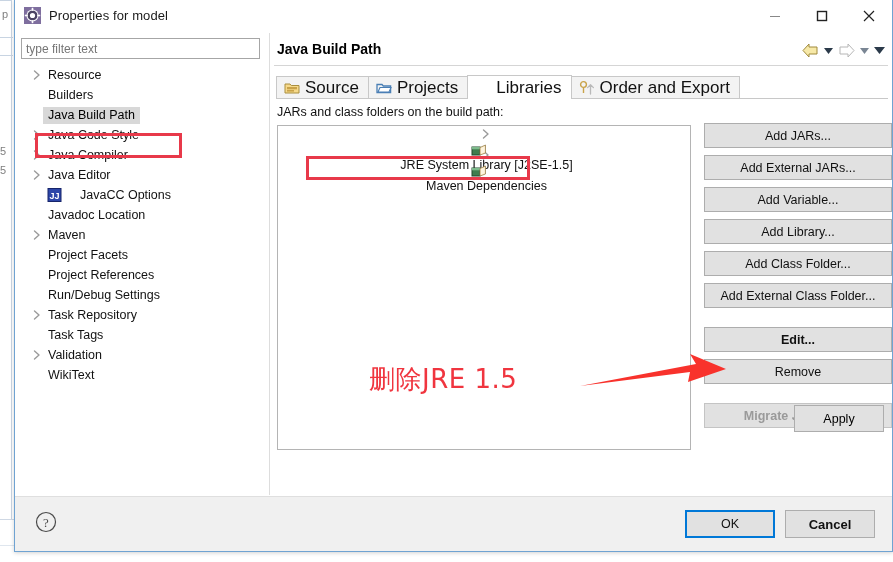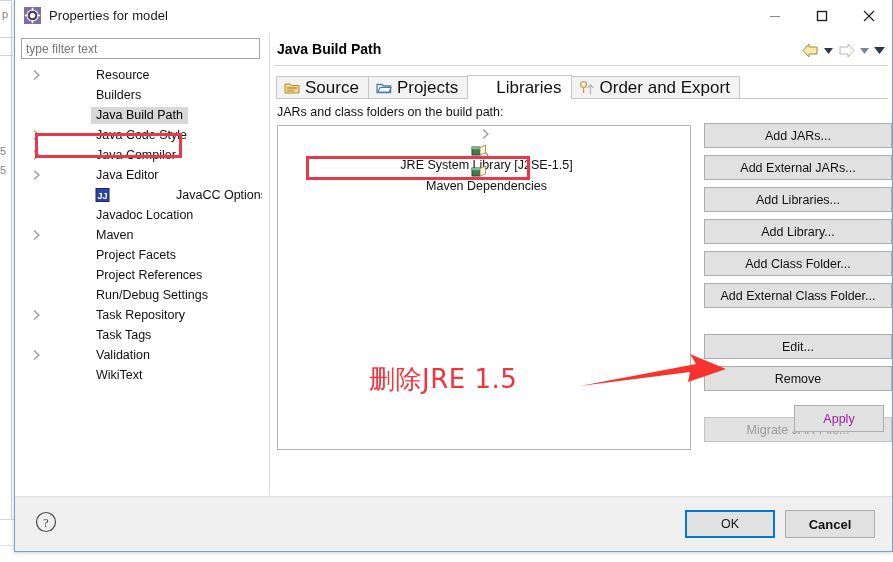--- a/index.html
+++ b/index.html
@@ -89,21 +89,20 @@
     overflow: hidden;
   }
   .tree-item {
     height: 20px;
     display: flex; align-items: center;
     position: relative;
     padding-left: 10px;
     font-size: 12.5px;
     color: #111;
     white-space: nowrap;
-    gap: 48px;
   }
   .tw {
     width: 16px; height: 16px; flex: none;
     display: flex; align-items: center; justify-content: center;
     margin-right: 2px;
   }
   .tw svg { display: block; }
   .t-icon { width: 16px; height: 16px; flex: none; margin-right: 16px; position: relative; }
   .t-label { padding-left: 1px; }
   .tree-item.selected .t-label {
@@ -215,29 +214,29 @@
     border: 1px solid #adadad;
     background: #e1e1e1;
     font-size: 12.5px;
     color: #111;
     display: flex; align-items: center; justify-content: center;
     margin-bottom: 7px;
     font-family: "Liberation Sans", sans-serif;
     user-select: none;
   }
   .btn.disabled { color: #9a9a9a; background: #e1e1e1; border-color: #c4c4c4; }
-  .btn.gap { margin-top: 26px; }
+  .btn.gap { margin-top: 19px; font-weight: bold; }
 
   
   #apply-btn {
     position: absolute; right: 4px; top: 372px;
     width: 90px; height: 27px;
     border: 1px solid #adadad;
     background: #e1e1e1;
-    font-size: 12.5px; color: #a21caf;
+    font-size: 12.5px; color: #000000;
     display: flex; align-items: center; justify-content: center;
   }
 
   
   #bottombar {
     position: absolute; left: 0; right: 0; bottom: 0;
     height: 55px;
     background: #f0f0f0;
     border-top: 1px solid #dfdfdf;
   }
@@ -535,21 +534,21 @@
                 <path d="M9.8 12 L9.8 6 L13.7 4.2 L13.7 10.3 Z" fill="#fdf4df"></path>
               </svg></span>
             <span>Maven Dependencies</span>
           </div>
         </div>
       <div class="anno-box" style="left:32px; top:123px; width:224px; height:24px;"></div>
 
       <div id="sidebtns">
           <div class="btn">Add JARs...</div>
           <div class="btn">Add External JARs...</div>
-          <div class="btn">Add Libraries...</div>
+          <div class="btn">Add Variable...</div>
           <div class="btn">Add Library...</div>
           <div class="btn">Add Class Folder...</div>
           <div class="btn">Add External Class Folder...</div>
           <div class="btn gap">Edit...</div>
           <div class="btn">Remove</div>
           <div class="btn disabled gap">Migrate JAR File...</div>
         </div>
 
       <div id="apply-btn">Apply</div>
     </div>

